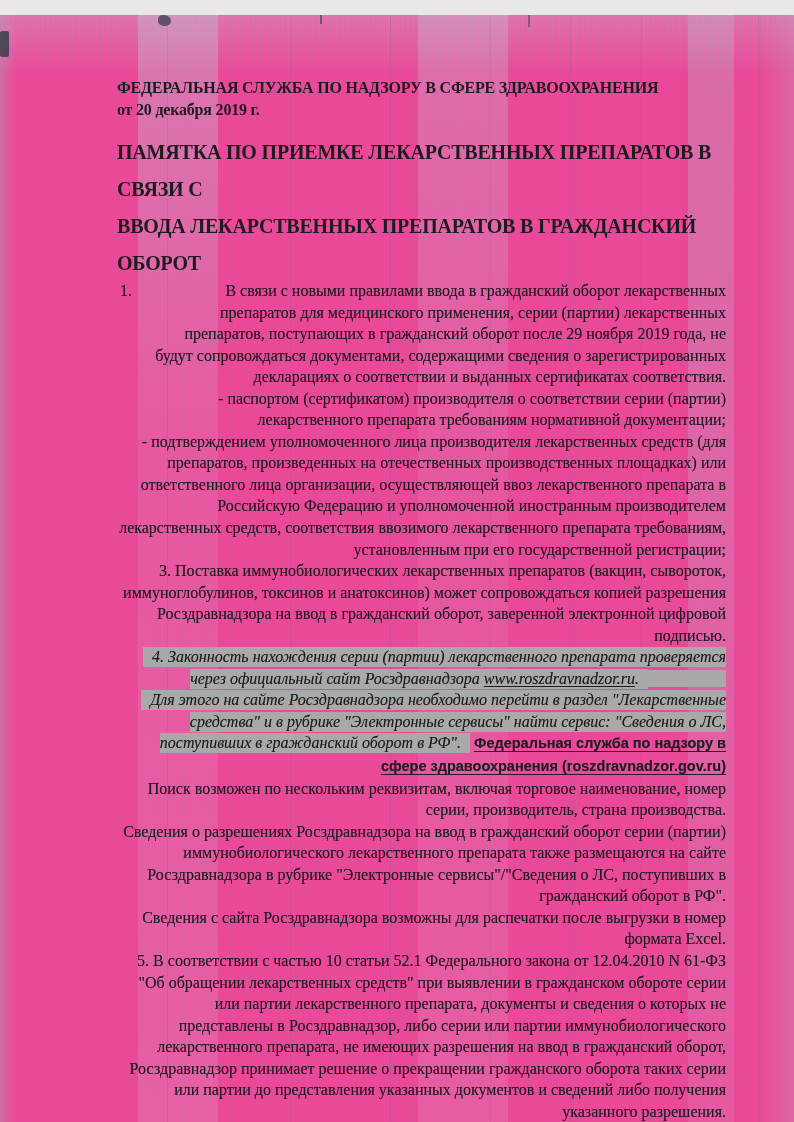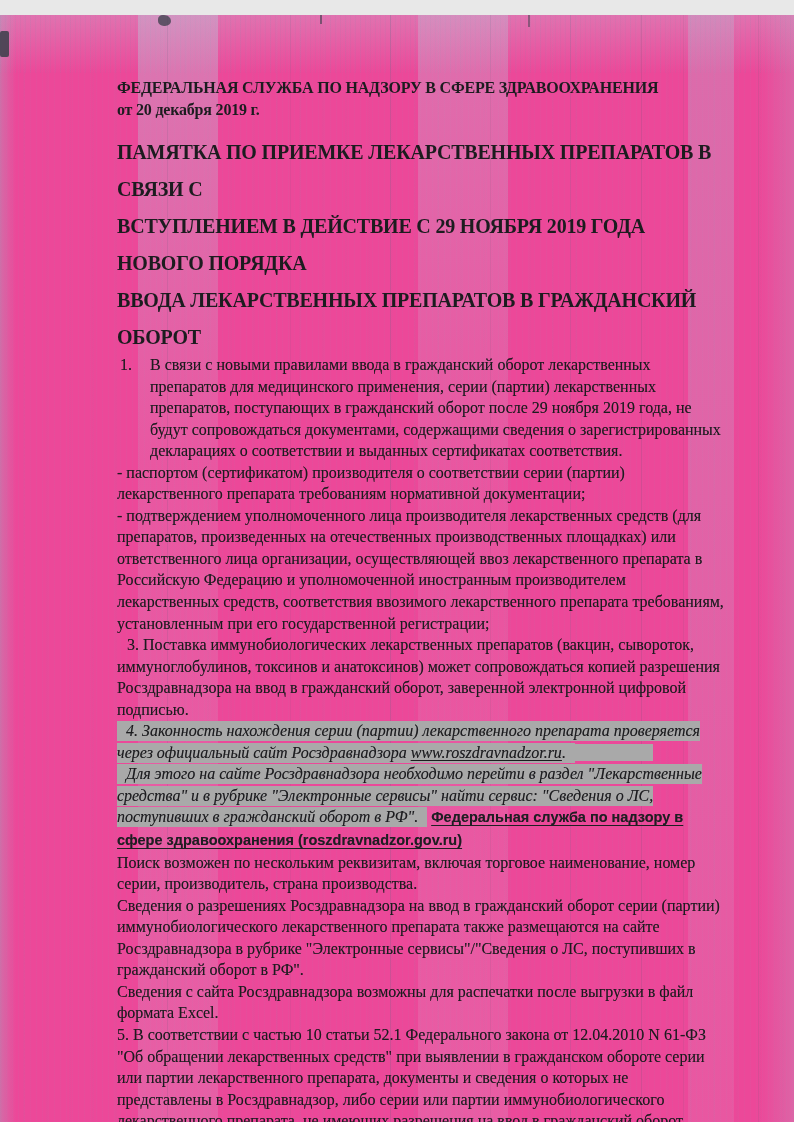--- a/index.html
+++ b/index.html
@@ -36,21 +36,21 @@
     position:absolute; left:28px; right:24px; bottom:2px; height:7px;
     background:#0d0d0d; transform:skewY(-0.12deg); border-radius:1px;
   }
   
   .content { position:absolute; left:117px; top:62px; width:612px; }
   .org, .date { margin:0; font-weight:bold; font-size:16px; line-height:21.5px; letter-spacing:-0.2px; }
   .date { margin-bottom:14px; }
   .title { margin:0 0 -2px 0; font-weight:bold; font-size:20px; line-height:37px; letter-spacing:-0.2px; }
   .title span { display:block; }
   .body { font-size:16px; line-height:21.55px; width:609px; text-shadow:0 0 0.5px rgba(25,25,30,0.45); }
-  .body p { margin:0; }
+  .body p { margin:0;text-align:right; }
   .item1 { display:flex; margin-left:3px; }
   .item1 .num { flex:none; width:30px; }
   .item1 .itxt { flex:1; }
   .ind { margin-left:26px; }
   .fl { text-indent:10px; }
   mark { background:#a9a9a9; color:inherit; padding:1px 9px 2px;font-style:italic; }
   .url { color:inherit; text-decoration:underline; text-underline-offset:2px; }
   .hl-pad { display:inline-block; background:#a9a9a9; width:78px; height:17px; vertical-align:text-bottom; }
   .doclink {
     font-family:"Liberation Sans", sans-serif;
@@ -84,39 +84,38 @@
   <div class="mark-dark" style="left:320px; top:0; width:2px; height:9px; opacity:.6;"></div>
   <div class="mark-dark" style="left:528px; top:0; width:2px; height:12px; opacity:.5;"></div>
   <div class="bottom-band"></div>
 
   <div class="content">
     <p class="org">ФЕДЕРАЛЬНАЯ СЛУЖБА ПО НАДЗОРУ В СФЕРЕ ЗДРАВООХРАНЕНИЯ</p>
     <p class="date">от 20 декабря 2019 г.</p>
 
     <div class="title">
       <span>ПАМЯТКА ПО ПРИЕМКЕ ЛЕКАРСТВЕННЫХ ПРЕПАРАТОВ В СВЯЗИ С</span>
-      <span>ВСТУПЛЕНИЕМ В ДЕЙСТВИЕ С 29 НОЯБРЯ 2019 ГОДА НОВОГО ПОРЯДКА</span>
       <span>ВВОДА ЛЕКАРСТВЕННЫХ ПРЕПАРАТОВ В ГРАЖДАНСКИЙ ОБОРОТ</span>
     </div>
 
     <div class="body">
 
       <div class="item1">
         <span class="num">1.</span>
         <p class="itxt">В связи с новыми правилами ввода в гражданский оборот лекарственных препаратов для медицинского применения, серии (партии) лекарственных препаратов, поступающих в гражданский оборот после 29 ноября 2019 года, не будут сопровождаться документами, содержащими сведения о зарегистрированных декларациях о соответствии и выданных сертификатах соответствия.</p>
       </div>
 
       <p class="ind">- паспортом (сертификатом) производителя о соответствии серии (партии) лекарственного препарата требованиям нормативной документации;</p>
       <p class="ind">- подтверждением уполномоченного лица производителя лекарственных средств (для препаратов, произведенных на отечественных производственных площадках) или ответственного лица организации, осуществляющей ввоз лекарственного препарата в Российскую Федерацию и уполномоченной иностранным производителем лекарственных средств, соответствия ввозимого лекарственного препарата требованиям, установленным при его государственной регистрации;</p>
       <p class="ind fl">3. Поставка иммунобиологических лекарственных препаратов (вакцин, сывороток, иммуноглобулинов, токсинов и анатоксинов) может сопровождаться копией разрешения Росздравнадзора на ввод в гражданский оборот, заверенной электронной цифровой подписью.</p>
 
       <p class="ind"><mark><span>4. Законность нахождения серии (партии) лекарственного препарата проверяется через официальный сайт Росздравнадзора </span><a class="url" href="#">www.roszdravnadzor.ru</a><span>.</span></mark><span class="hl-pad"></span></p>
 
       <p class="ind"><mark>Для этого на сайте Росздравнадзора необходимо перейти в раздел "Лекарственные средства" и в рубрике "Электронные сервисы" найти сервис: "Сведения о ЛС, поступивших в гражданский оборот в РФ".</mark> <a class="doclink" href="#">Федеральная служба по надзору в сфере здравоохранения (roszdravnadzor.gov.ru)</a></p>
 
       <p class="ind">Поиск возможен по нескольким реквизитам, включая торговое наименование, номер серии, производитель, страна производства.</p>
       <p class="ind">Сведения о разрешениях Росздравнадзора на ввод в гражданский оборот серии (партии) иммунобиологического лекарственного препарата также размещаются на сайте Росздравнадзора в рубрике "Электронные сервисы"/"Сведения о ЛС, поступивших в гражданский оборот в РФ".</p>
-      <p class="ind">Сведения с сайта Росздравнадзора возможны для распечатки после выгрузки в файл формата Excel.</p>
+      <p class="ind">Сведения с сайта Росздравнадзора возможны для распечатки после выгрузки в номер формата Excel.</p>
       <p class="ind">5. В соответствии с частью 10 статьи 52.1 Федерального закона от 12.04.2010 N 61-ФЗ "Об обращении лекарственных средств" при выявлении в гражданском обороте серии или партии лекарственного препарата, документы и сведения о которых не представлены в Росздравнадзор, либо серии или партии иммунобиологического лекарственного препарата, не имеющих разрешения на ввод в гражданский оборот, Росздравнадзор принимает решение о прекращении гражданского оборота таких серии или партии до представления указанных документов и сведений либо получения указанного разрешения.</p>
 
     </div>
   </div>
 </div>
 
 </body></html>

